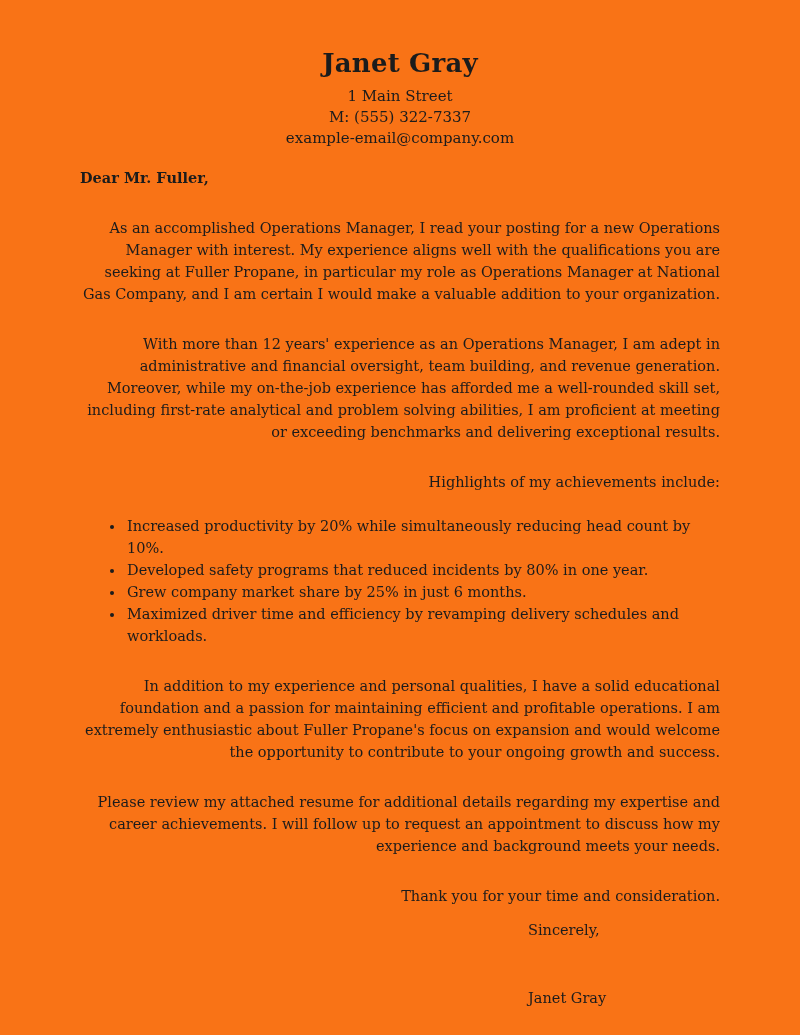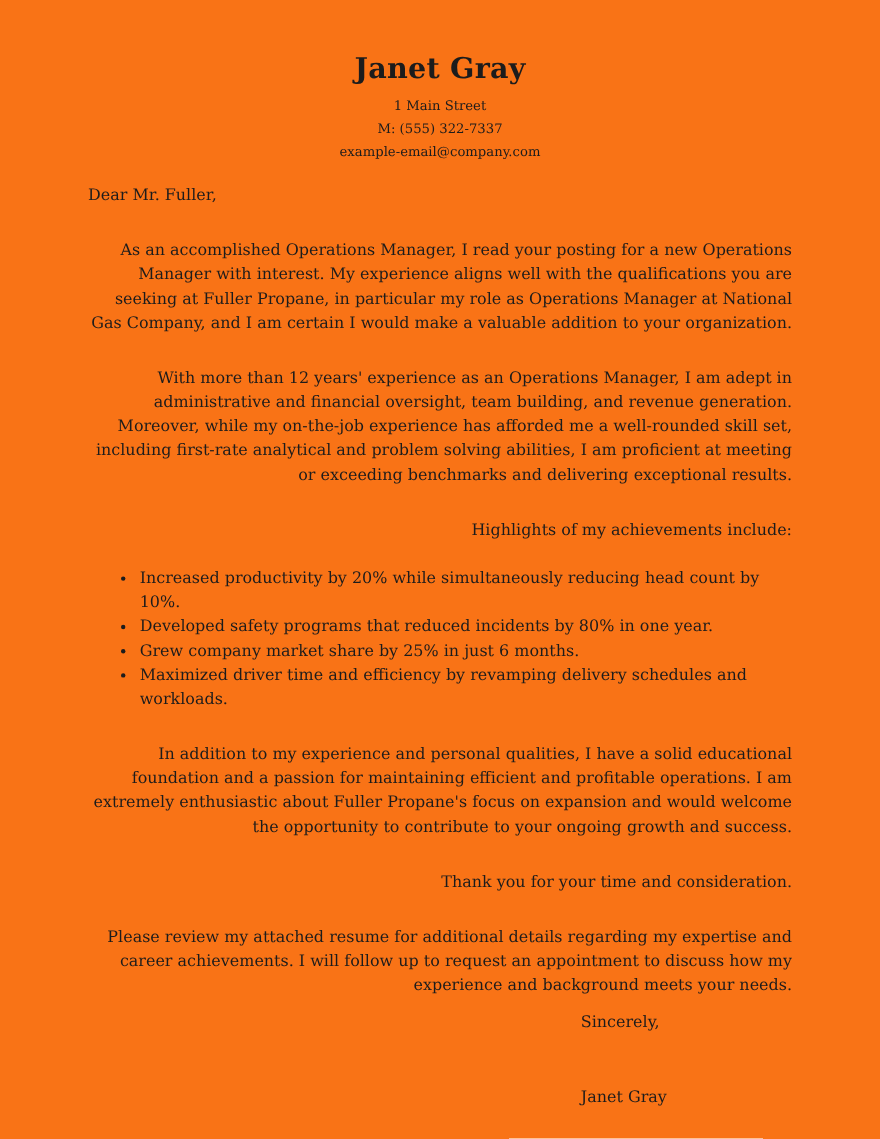--- a/index.html
+++ b/index.html
@@ -27,25 +27,26 @@
     font-size: 26px;
     line-height: 34px;
     font-weight: bold;
     margin: 0;
     letter-spacing: 0.2px;
   }
   .contact-block {
     margin-top: 6px;
   }
   .contact-line {
-    font-size: 12px;
+    font-size: 15px;
     line-height: 21px;
   }
   .salutation {
     margin: 18px 0 15px 0;
+    font-weight: bold;
   }
   p.body-para {
     margin: 28px 0 0 0;
     text-align: right;
   }
   ul.achievements {
     margin: 22px 0 0 0;
     padding: 0 0 0 45px;
     list-style: disc outside;
   }
@@ -90,22 +91,22 @@
 
   <ul class="achievements">
     <li>Increased productivity by 20% while simultaneously reducing head count by 10%.</li>
     <li>Developed safety programs that reduced incidents by 80% in one year.</li>
     <li>Grew company market share by 25% in just 6 months.</li>
     <li>Maximized driver time and efficiency by revamping delivery schedules and workloads.</li>
   </ul>
 
   <p class="body-para">In addition to my experience and personal qualities, I have a solid educational foundation and a passion for maintaining efficient and profitable operations. I am extremely enthusiastic about Fuller Propane's focus on expansion and would welcome the opportunity to contribute to your ongoing growth and success.</p>
 
+  <p class="body-para">Please review my attached resume for additional details regarding my expertise and career achievements. I will follow up to request an appointment to discuss how my experience and background meets your needs.</p>
+
   <p class="body-para thanks-line">Thank you for your time and consideration.</p>
-
-  <p class="body-para">Please review my attached resume for additional details regarding my expertise and career achievements. I will follow up to request an appointment to discuss how my experience and background meets your needs.</p>
 
   <div class="closing-block">
     <p class="valediction">Sincerely,</p>
     <p class="signature-name">Janet Gray</p>
   </div>
 
 </div>
 
 </body></html>

